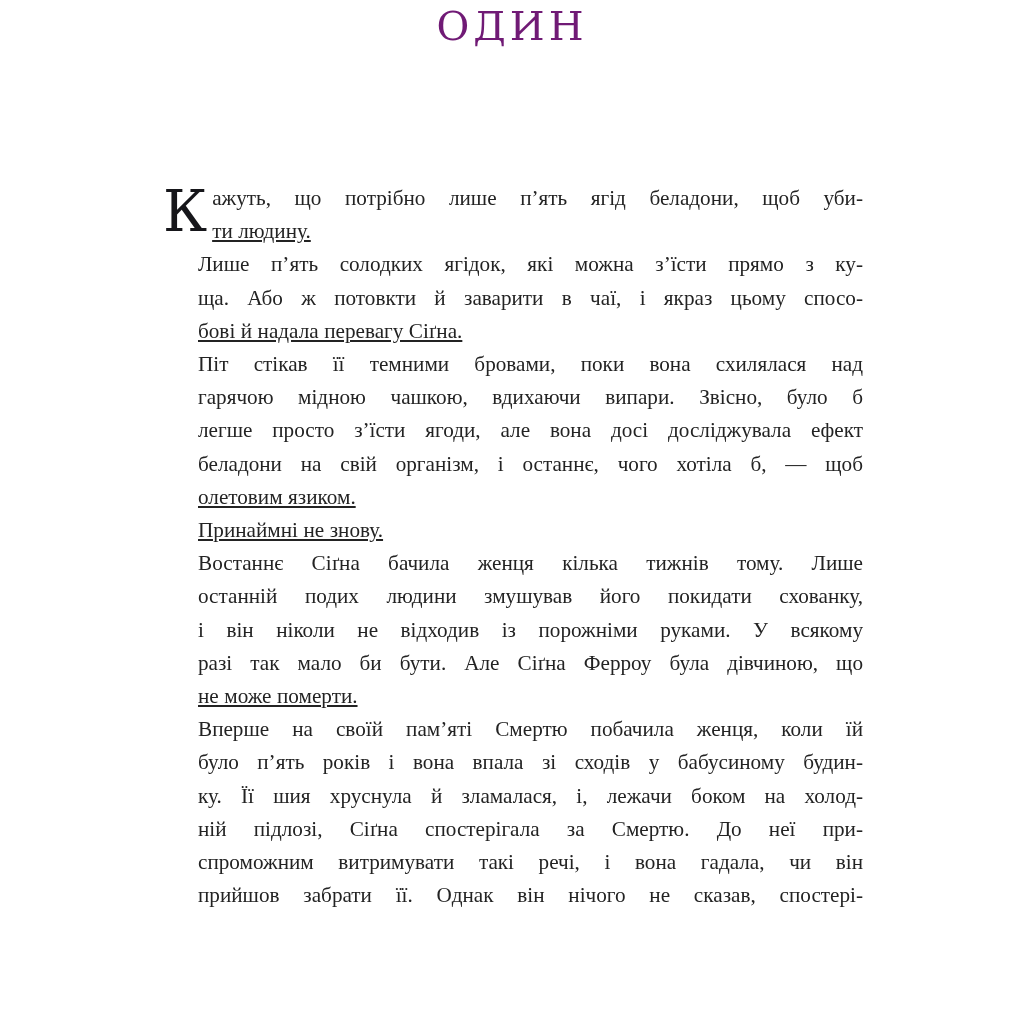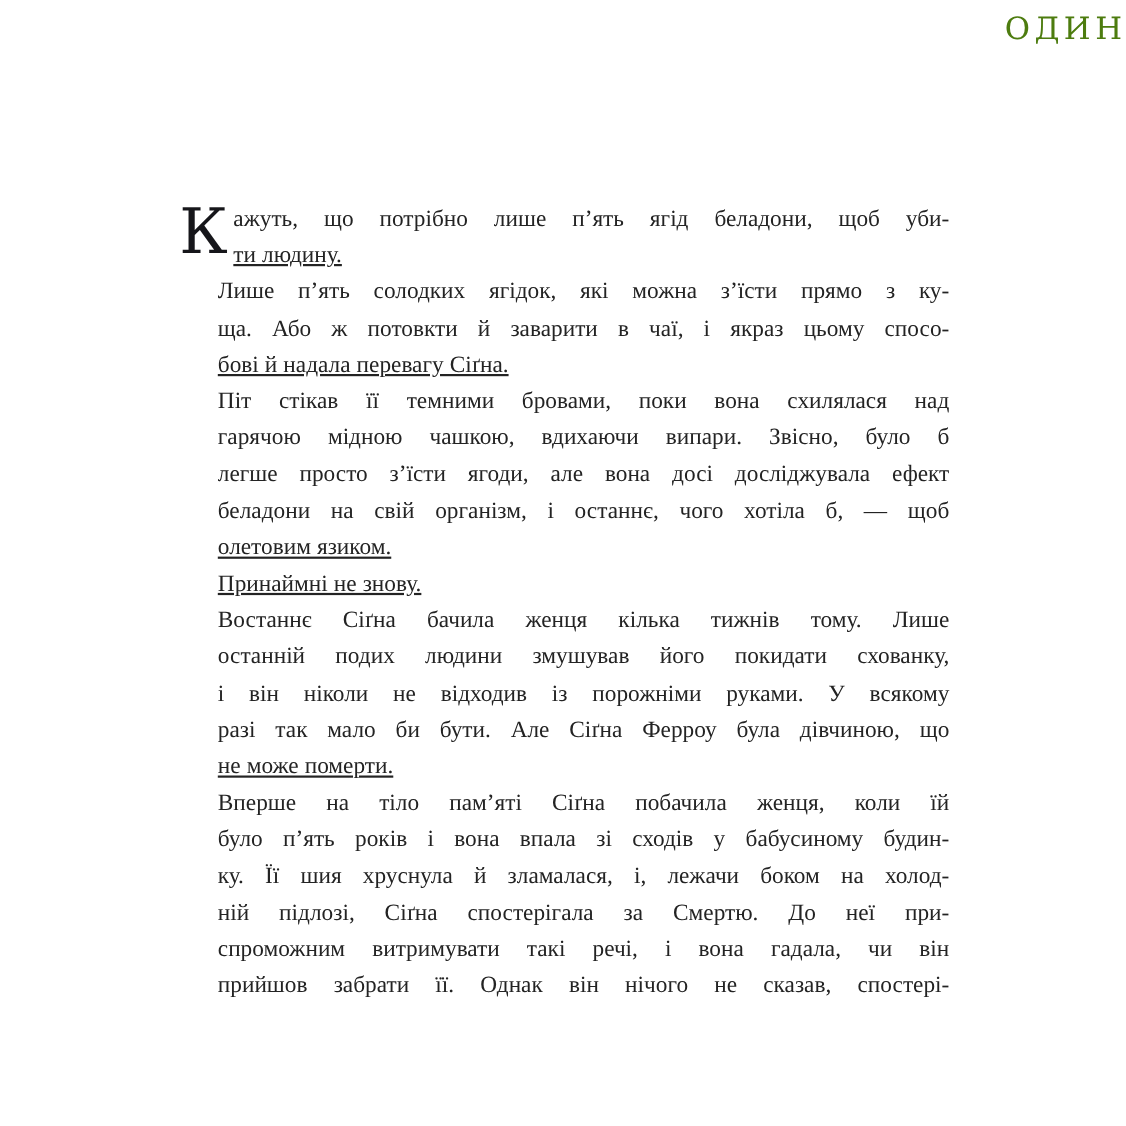--- a/index.html
+++ b/index.html
@@ -23,27 +23,27 @@
     height: 1024px;
     box-sizing: border-box;
   }
 
   
   .chapter-title {
     position: absolute;
     top: 2px;
     left: 0;
     width: 1024px;
-    text-align: right;
+    text-align: center;
     font-family: "DejaVu Serif", "Liberation Serif", serif;
-    font-size: 28px;
+    font-size: 40px;
     line-height: 48px;
     font-weight: 400;
     letter-spacing: 4px;
-    color: #4d7c0f;
+    color: #701a75;
     margin: 0;
   }
 
   
   .text-column {
     position: absolute;
     left: 163px;
     top: 182px;
     width: 700px;
   }
@@ -126,21 +126,21 @@
         <span class="line last indent">Принаймні не знову.</span>
       </p>
       <p class="para">
         <span class="line indent">Востаннє Сіґна бачила женця кілька тижнів тому. Лише</span>
         <span class="line">останній подих людини змушував його покидати схованку,</span>
         <span class="line">і він ніколи не відходив із порожніми руками. У всякому</span>
         <span class="line">разі так мало би бути. Але Сіґна Ферроу була дівчиною, що</span>
         <span class="line last">не може померти.</span>
       </p>
       <p class="para">
-        <span class="line indent">Вперше на тіло пам’яті Сіґна побачила женця, коли їй</span>
+        <span class="line indent">Вперше на своїй пам’яті Смертю побачила женця, коли їй</span>
         <span class="line">було п’ять років і вона впала зі сходів у бабусиному будин-</span>
         <span class="line">ку. Її шия хруснула й зламалася, і, лежачи боком на холод-</span>
         <span class="line">ній підлозі, Сіґна спостерігала за Смертю. До неї при-</span>
         <span class="line">спроможним витримувати такі речі, і вона гадала, чи він</span>
         <span class="line">прийшов забрати її. Однак він нічого не сказав, спостері-</span>
       </p>
     </div>
 
 </div>
 

